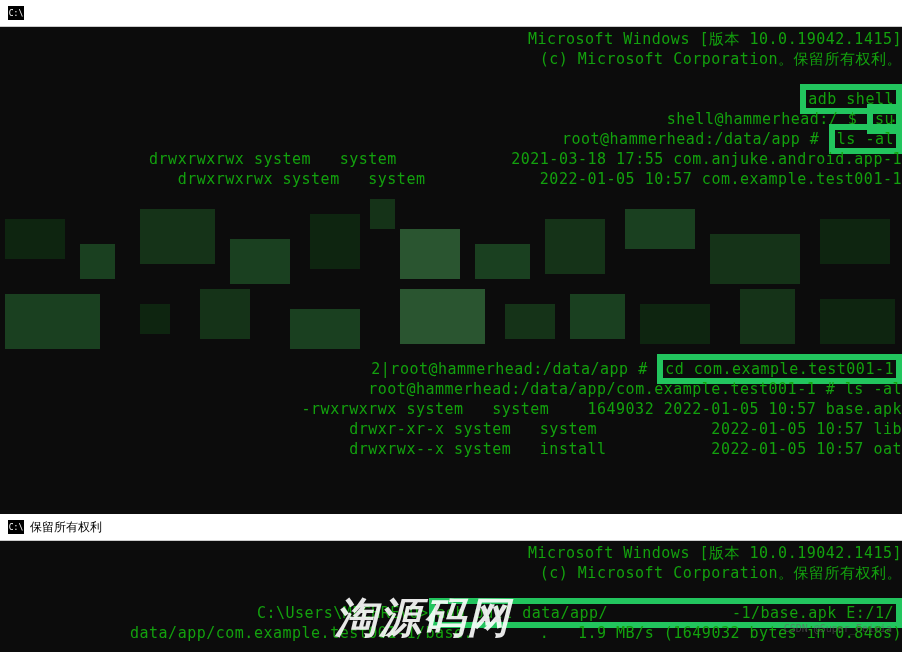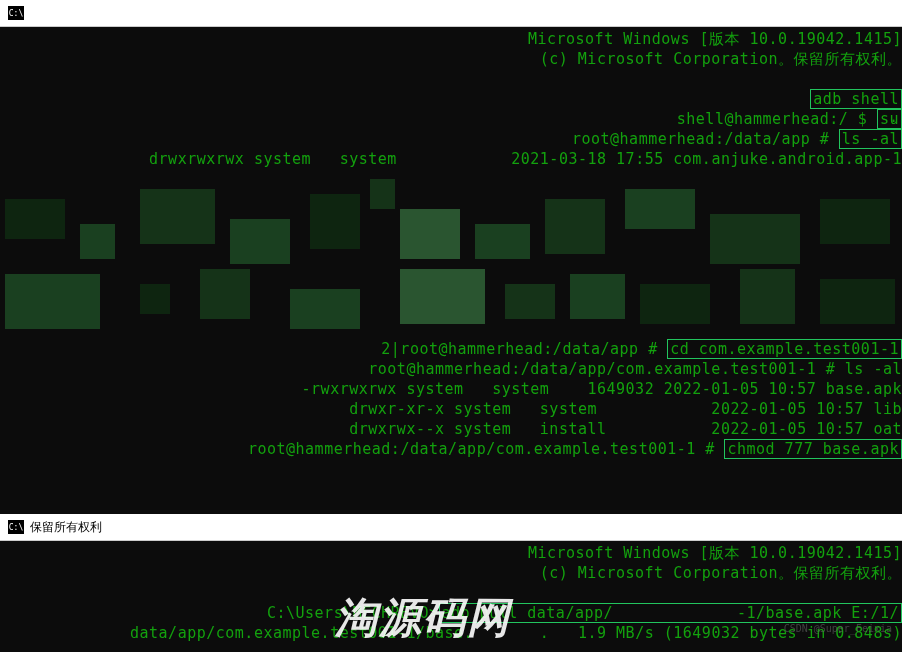--- a/index.html
+++ b/index.html
@@ -42,21 +42,21 @@
     .terminal {
       padding: 2px 0;
       line-height: 20px;
       letter-spacing: 0.5px;
       position: relative;
       text-align: right;
     }
     .green { color: #13a10e; }
     .line { white-space: pre; }
     .redbox {
-      border: 1px solid #22c55e;
+      border: 6px solid #22c55e;
       padding: 0 2px;
       display: inline;
     }
     .pixelated {
       position: relative;
       height: 170px;
       width: 100%;
     }
     .blur-block {
       position: absolute;
@@ -97,20 +97,21 @@
     <span class="titlebar-icon">C:\</span>
   </div>
   <div class="terminal green">
     <div class="line">Microsoft Windows [版本 10.0.19042.1415]</div>
     <div class="line">(c) Microsoft Corporation。保留所有权利。</div>
     <div class="line">&nbsp;</div>
     <div class="line">                    <span class="redbox">adb shell</span><span class="dotted-right" style="top:80px;">.</span></div>
     <div class="line"><span>shell@hammerhead:/ $ </span><span class="redbox">su</span></div>
     <div class="line"><span>root@hammerhead:/data/app # </span><span class="redbox">ls -al</span></div>
     <div class="line">drwxrwxrwx system   system            2021-03-18 17:55 com.anjuke.android.app-1</div>
+    <div class="line">drwxrwxrwx system   system            2022-01-05 10:57 com.example.test001-1</div>
 
     <div class="pixelated">
       <div class="blur-block" style="left:5px; top:30px; width:60px; height:40px; background:#0e2510;"></div>
       <div class="blur-block" style="left:80px; top:55px; width:35px; height:35px; background:#1a4020;"></div>
       <div class="blur-block" style="left:140px; top:20px; width:75px; height:55px; background:#153318;"></div>
       <div class="blur-block" style="left:230px; top:50px; width:60px; height:45px; background:#1a4020;"></div>
       <div class="blur-block" style="left:310px; top:25px; width:50px; height:55px; background:#0e2510;"></div>
       <div class="blur-block" style="left:370px; top:10px; width:25px; height:30px; background:#153318;"></div>
       <div class="blur-block" style="left:400px; top:40px; width:60px; height:50px; background:#2a5530;"></div>
       <div class="blur-block" style="left:475px; top:55px; width:55px; height:35px; background:#1a4020;"></div>
@@ -128,21 +129,20 @@
       <div class="blur-block" style="left:640px; top:115px; width:70px; height:40px; background:#0e2510;"></div>
       <div class="blur-block" style="left:740px; top:100px; width:55px; height:55px; background:#153318;"></div>
       <div class="blur-block" style="left:820px; top:110px; width:75px; height:45px; background:#0e2510;"></div>
     </div>
 
     <div class="line"><span>2|root@hammerhead:/data/app # </span><span class="redbox">cd com.example.test001-1</span></div>
     <div class="line">root@hammerhead:/data/app/com.example.test001-1 # ls -al</div>
     <div class="line">-rwxrwxrwx system   system    1649032 2022-01-05 10:57 base.apk</div>
     <div class="line">drwxr-xr-x system   system            2022-01-05 10:57 lib</div>
     <div class="line">drwxrwx--x system   install           2022-01-05 10:57 oat</div>
-    <div class="line"><span>root@hammerhead:/data/app/com.example.test001-1 # </span><span class="redbox">chmod 777 base.apk</span></div>
   </div>
 </div>
 
 <div class="window window2">
   <div class="titlebar">
     <span class="titlebar-icon">C:\</span>
     <span>保留所有权利</span>
   </div>
   <div class="terminal green">
     <div class="line">Microsoft Windows [版本 10.0.19042.1415]</div>

